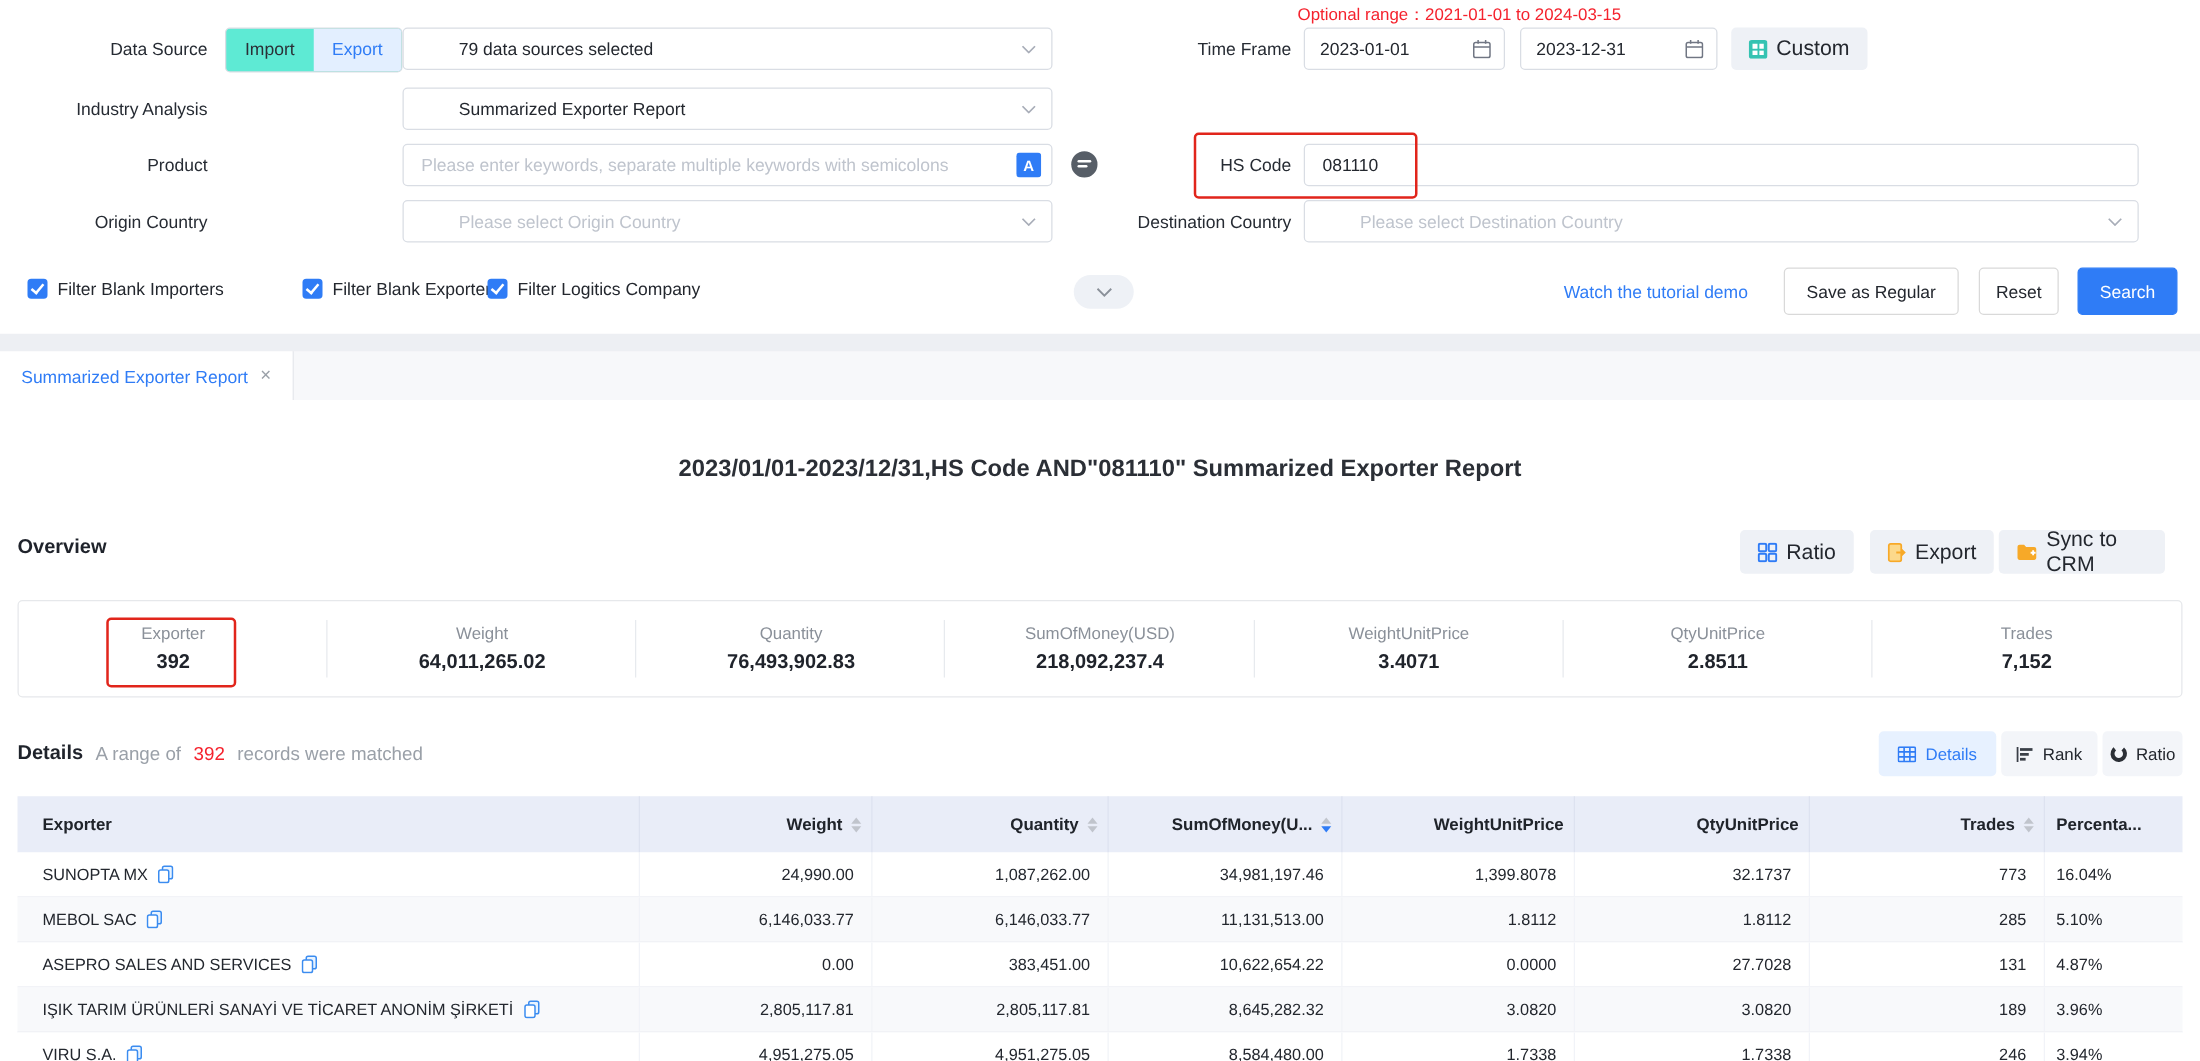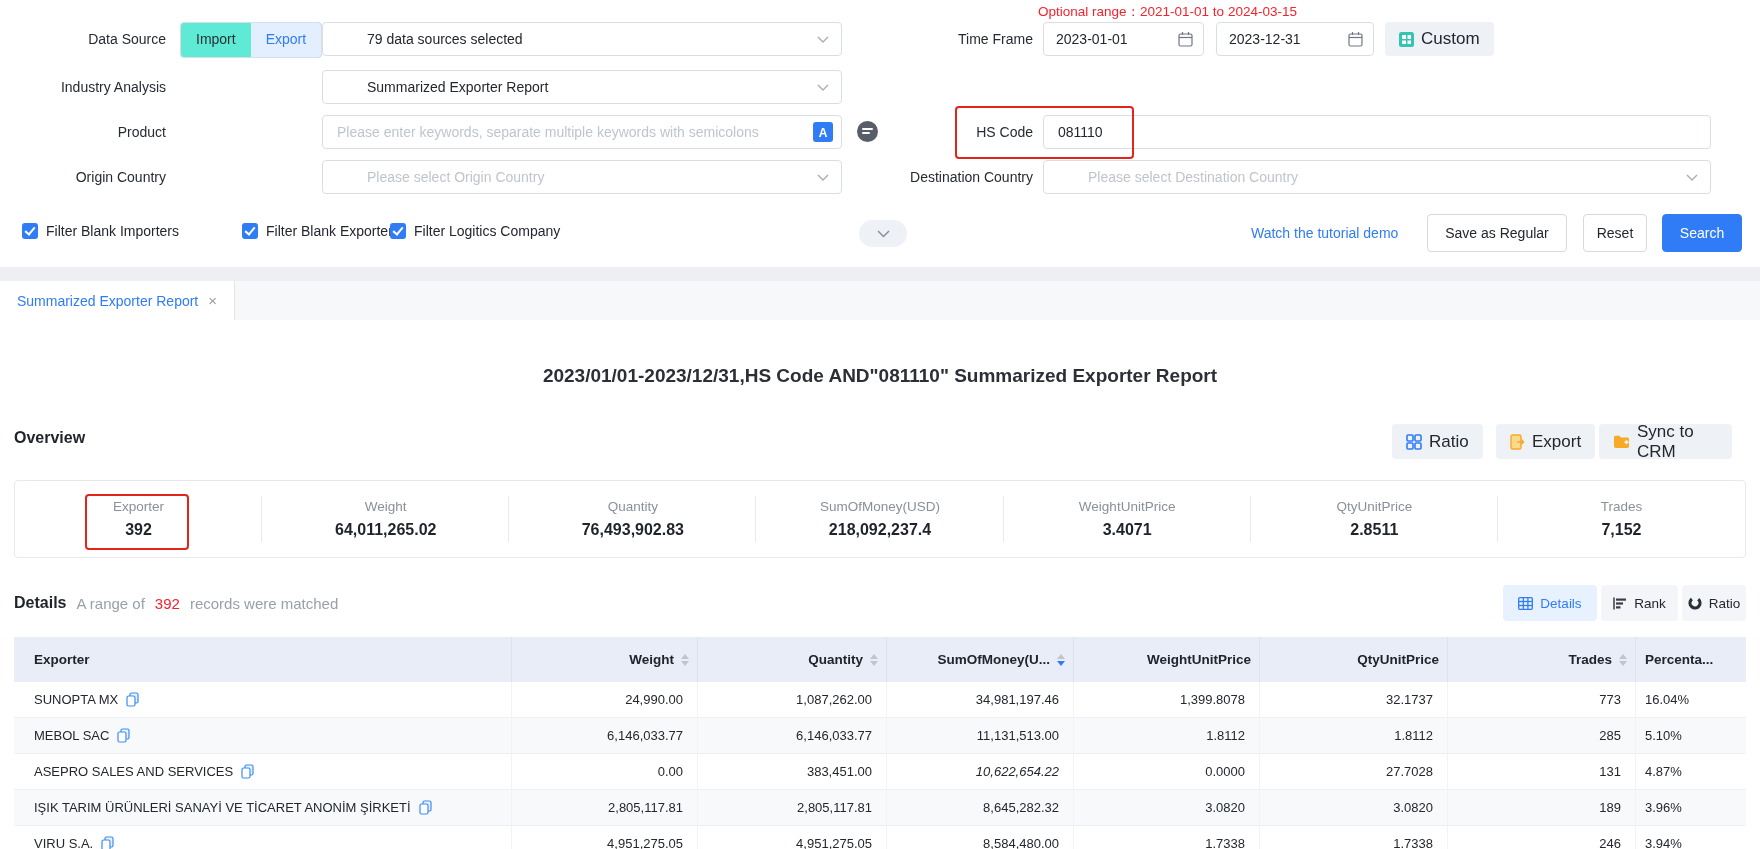--- a/index.html
+++ b/index.html
@@ -424,21 +424,21 @@
       <span>ASEPRO SALES AND SERVICES</span>
       <span>
           <svg width="13" height="15" viewBox="0 0 13 15">
             <rect x="4" y="1" width="8" height="10" rx="1.5" fill="#e8f3ff" stroke="#3b8cf0" stroke-width="1.2"></rect>
             <rect x="1" y="4" width="8" height="10" rx="1.5" fill="#fff" stroke="#3b8cf0" stroke-width="1.2"></rect>
           </svg>
         </span>
     </div>
     <div class="td num" style="width:186px;">0.00</div>
     <div class="td num" style="width:189px;">383,451.00</div>
-    <div class="td num" style="width:187px;font-style:italic;">10,622,654.22</div>
+    <div class="td num" style="width:187px;">10,622,654.22</div>
     <div class="td num" style="width:186px;">0.0000</div>
     <div class="td num" style="width:188px;">27.7028</div>
     <div class="td num" style="width:188px;">131</div>
     <div class="td pct" style="width:110px;">4.87%</div>
   </div>
 
   <div class="tr alt">
     <div class="td cname" style="width:498px;">
       <span>IŞIK TARIM ÜRÜNLERİ SANAYİ VE TİCARET ANONİM ŞİRKETİ</span>
       <span>

